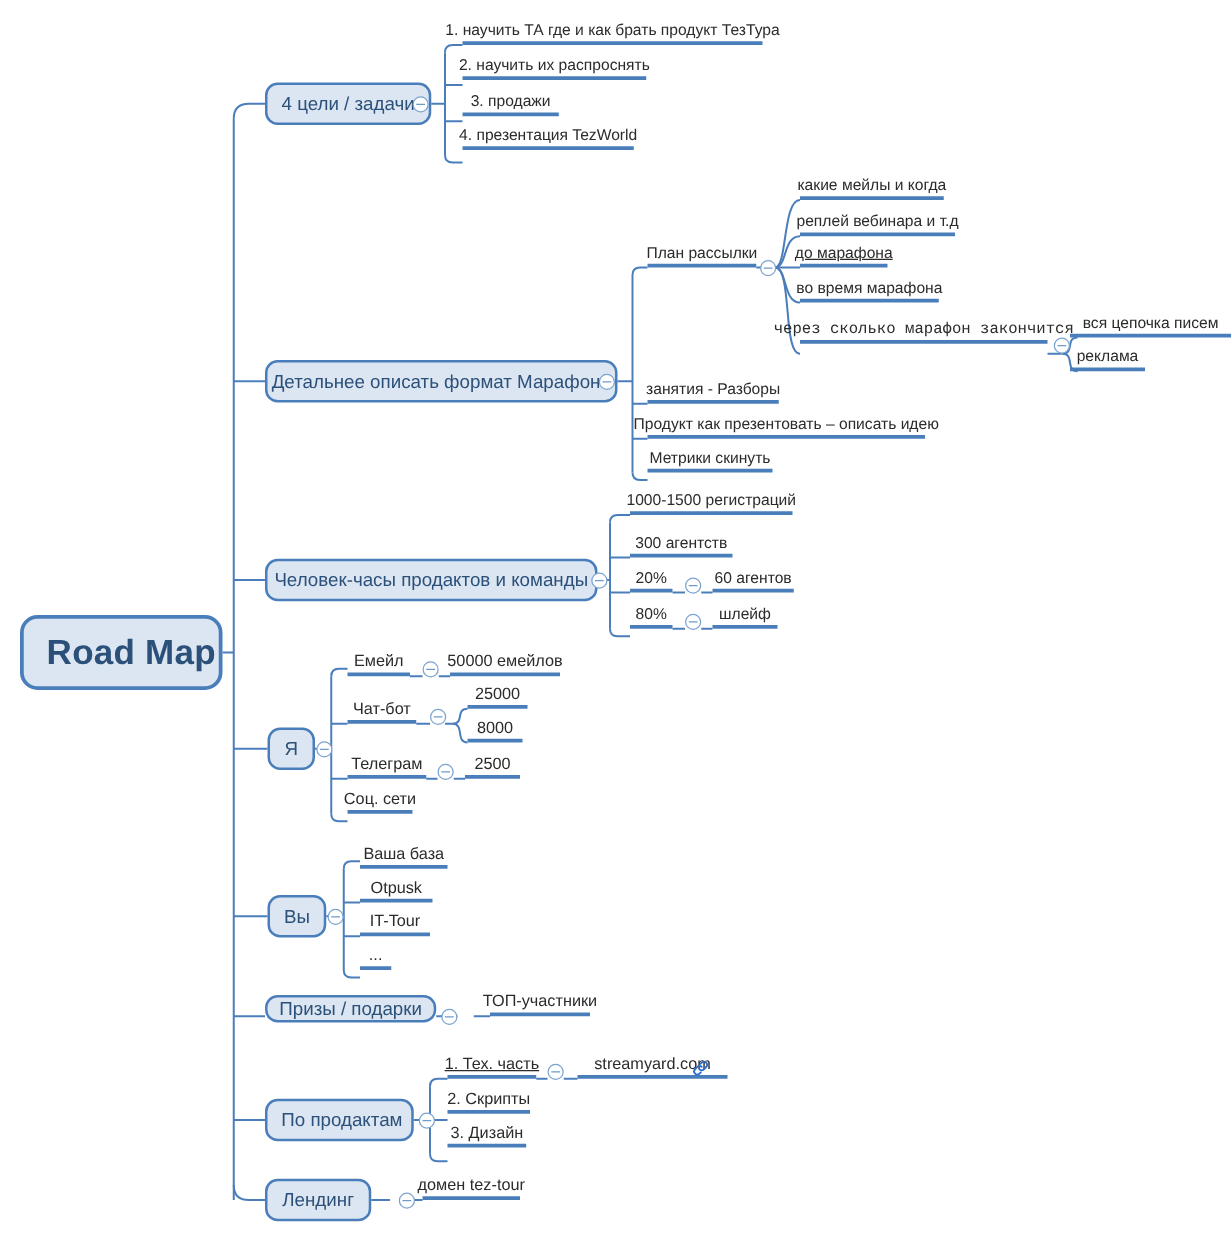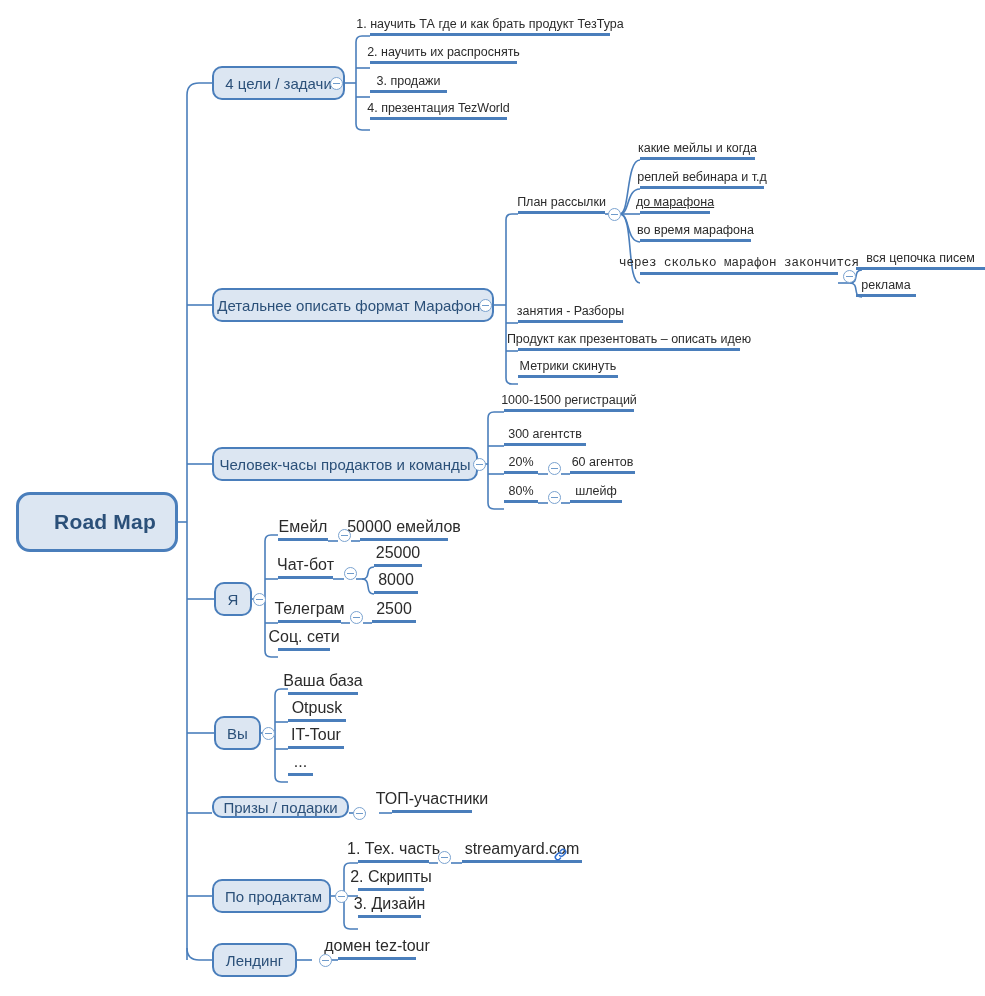--- a/index.html
+++ b/index.html
@@ -24,21 +24,21 @@
 
   
   .root-node{
     position:absolute;
     box-sizing:border-box;
     background:#dce6f2;
     border:3px solid #4a7ebb;
     border-radius:14px;
     color:#2b5079;
     font-weight:bold;
-    font-size:21px;
+    font-size:28px;
     display:flex;
     align-items:center;
     justify-content:center;
     letter-spacing:.2px;
     padding-left:16px;
   }
 
   
   .box-node{
     position:absolute;
@@ -62,21 +62,21 @@
     border-bottom:3px solid #4a7ebb;
     color:#2b2b2b;
     font-size:12.5px;
     line-height:1.0;
     display:flex;
     align-items:flex-end;
     justify-content:center;
     padding-bottom:3px;
     white-space:nowrap;
   }
-  .bar-node.small{font-size:16px;}
+  .bar-node.small{font-size:13px;}
 
   
   .toggle{
     position:absolute;
     width:13px;height:13px;
     box-sizing:border-box;
     border:1px solid #7ba3d0;
     border-radius:50%;
     background:#ffffff;
   }
@@ -346,21 +346,21 @@
   <div class="toggle" style="left:353px; top:807px;"></div>
   <div class="bar-node small" style="left:392px; top:795px; width:80px; height:18px;">
     <span>ТОП-участники</span>
   </div>
 
   <div class="box-node" style="left:212px; top:879px; width:119px; height:34px;padding-left:16px;">
     <span>По продактам</span>
   </div>
   <div class="toggle" style="left:335px; top:890px;"></div>
 
-  <div class="bar-node small" style="left:358px; top:845px; width:71px; height:18px;">
+  <div class="bar-node small" style="left:358px; top:845px; width:71px; height:18px;text-decoration:underline;">
     <span>1. Тех. часть</span>
   </div>
   <div class="toggle" style="left:438px; top:851px;"></div>
   <div class="bar-node small" style="left:462px; top:845px; width:120px; height:18px; justify-content:center;">
     <span>streamyard.com</span>
   </div>
   <span class="link-icon" style="left:553px; top:847px;">
     <svg viewBox="0 0 24 24" width="15" height="15" fill="none" stroke="#2f6fd0" stroke-width="2.4" stroke-linecap="round" stroke-linejoin="round">
       <path d="M10.5 13.5a4 4 0 0 0 5.7 0l2.9-2.9a4 4 0 1 0-5.7-5.7l-1.5 1.5"></path>
       <path d="M13.5 10.5a4 4 0 0 0-5.7 0l-2.9 2.9a4 4 0 1 0 5.7 5.7l1.5-1.5"></path>

